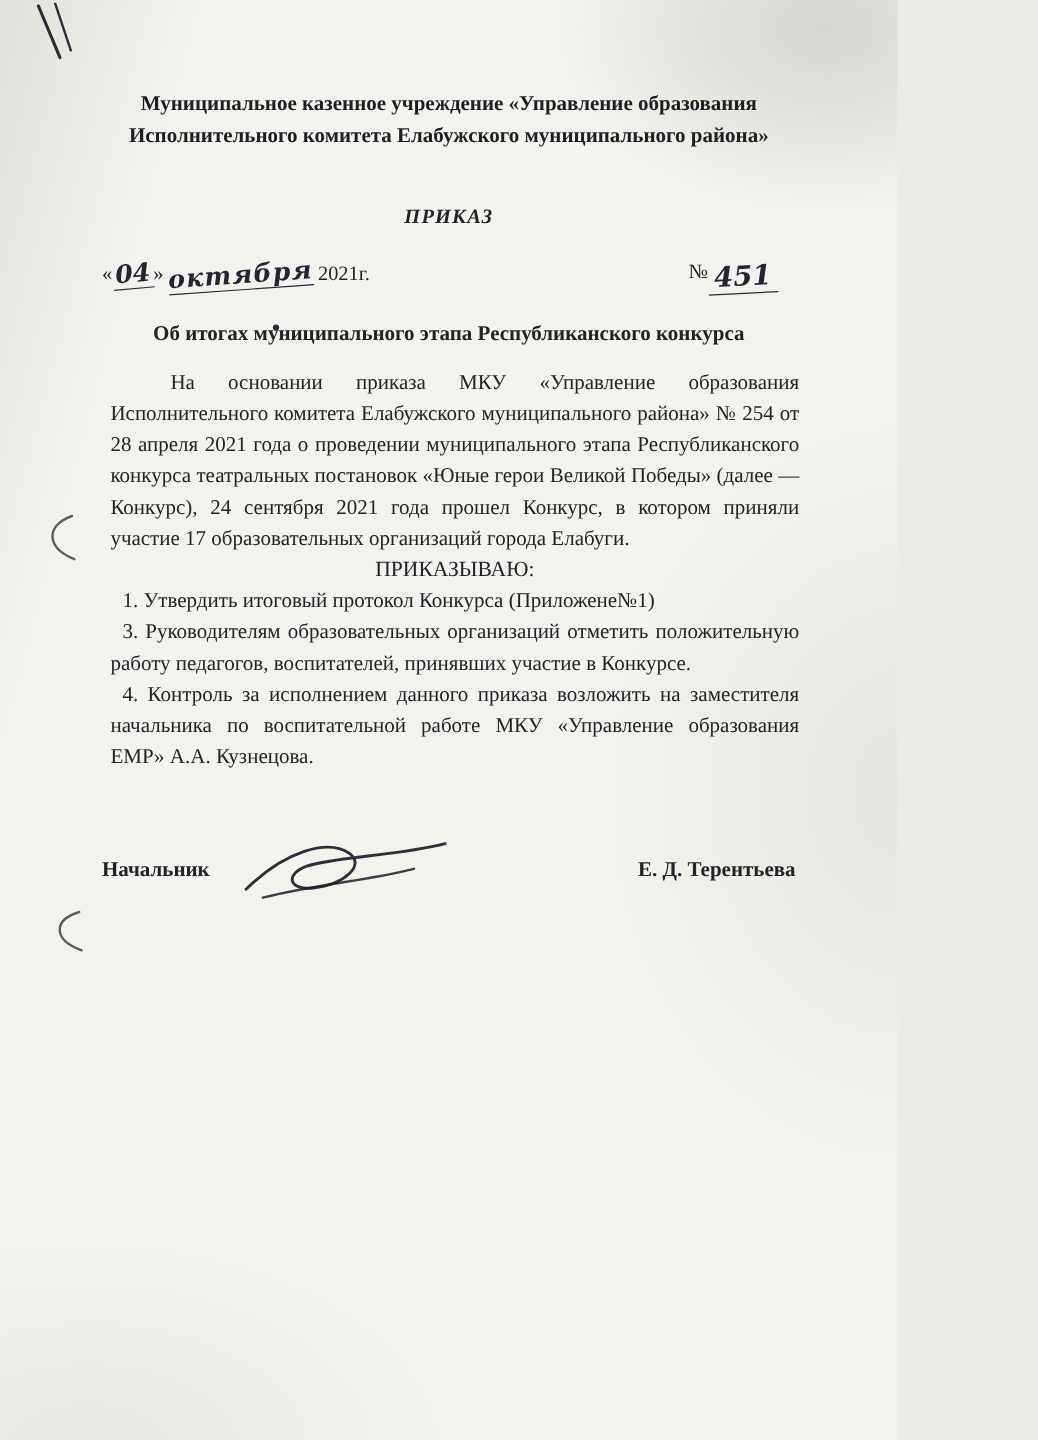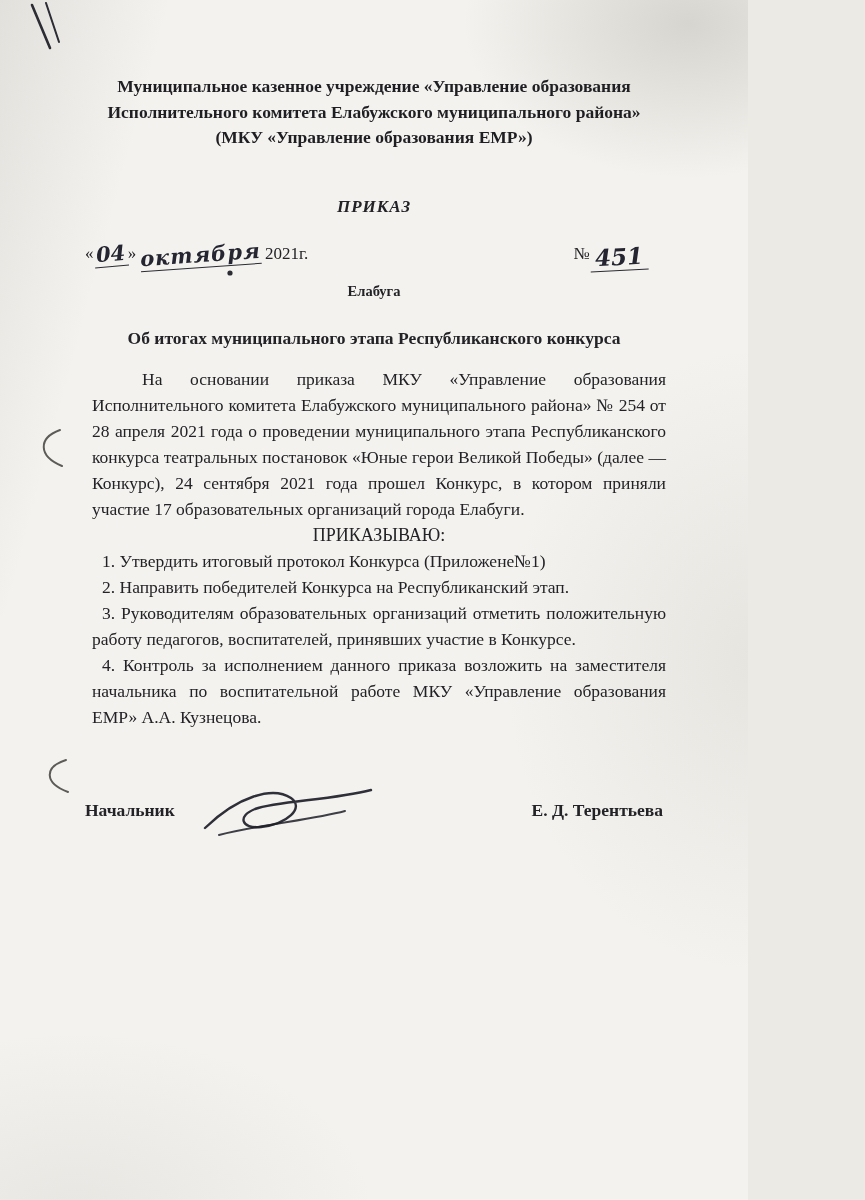--- a/index.html
+++ b/index.html
@@ -141,44 +141,41 @@
   <svg class="artifact" style="left:42px; top:758px;" width="34" height="38" viewBox="0 0 34 38">
     <path d="M24 2 C 2 9, 2 25, 26 34" stroke="#5c5b58" stroke-width="2" fill="none" stroke-linecap="round"></path>
   </svg>
   <svg class="artifact" style="left:225px; top:268px;" width="10" height="10" viewBox="0 0 10 10">
     <circle cx="5" cy="5" r="2.6" fill="#2b2c34"></circle>
   </svg>
 
   <div class="header">
     <div>Муниципальное казенное учреждение «Управление образования</div>
     <div>Исполнительного комитета Елабужского муниципального района»</div>
-    <div>(МКУ «Управление образования ЕМР»)</div>
   </div>
 
   <div class="doc-type">ПРИКАЗ</div>
 
   <div class="date-row">
     <div>
       <span>«</span><span class="hand day">04</span><span>»</span><span class="hand month">октября</span><span>2021г.</span>
     </div>
     <div class="num-box">
       <span>№</span><span class="hand num">451</span>
     </div>
   </div>
 
-  <div class="city">Елабуга</div>
 
   <div class="title">
     <div>Об итогах муниципального этапа Республиканского конкурса</div>
   </div>
 
   <p class="body-par first">На основании приказа МКУ «Управление образования Исполнительного комитета Елабужского муниципального района» № 254 от 28 апреля 2021 года о проведении муниципального этапа Республиканского конкурса театральных постановок «Юные герои Великой Победы» (далее — Конкурс), 24 сентября 2021 года прошел Конкурс, в котором приняли участие 17 образовательных организаций города Елабуги.</p>
   <p class="body-par order-heading">ПРИКАЗЫВАЮ:</p>
   <p class="body-par item">1. Утвердить итоговый протокол Конкурса (Приложене№1)</p>
-  <p class="body-par item">2. Направить победителей Конкурса на Республиканский этап.</p>
   <p class="body-par item">3. Руководителям образовательных организаций отметить положительную работу педагогов, воспитателей, принявших участие в Конкурсе.</p>
   <p class="body-par item">4. Контроль за исполнением данного приказа возложить на заместителя начальника по воспитательной работе МКУ «Управление образования ЕМР» А.А. Кузнецова.</p>
 
   <div class="sign-row">
     <span>Начальник</span>
     <svg class="signature-wrap" viewBox="0 0 200 62">
       <path d="M12 48 C 45 16, 80 6, 98 18 C 112 28, 94 44, 68 47 C 48 49, 44 36, 62 29 C 84 21, 140 20, 178 10" stroke="#1d1e29" stroke-width="2.4" fill="none" stroke-linecap="round" opacity="0.92"></path>
       <path d="M26 55 C 70 44, 118 40, 152 31" stroke="#1d1e29" stroke-width="2" fill="none" stroke-linecap="round" opacity="0.85"></path>
     </svg>
     <span>Е. Д. Терентьева</span>

